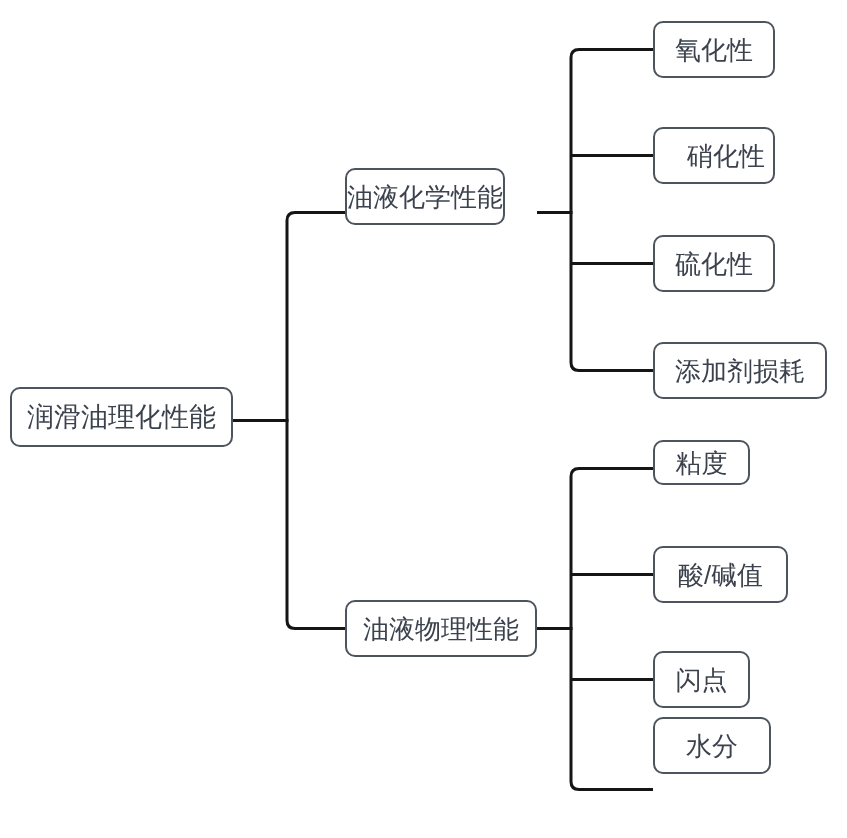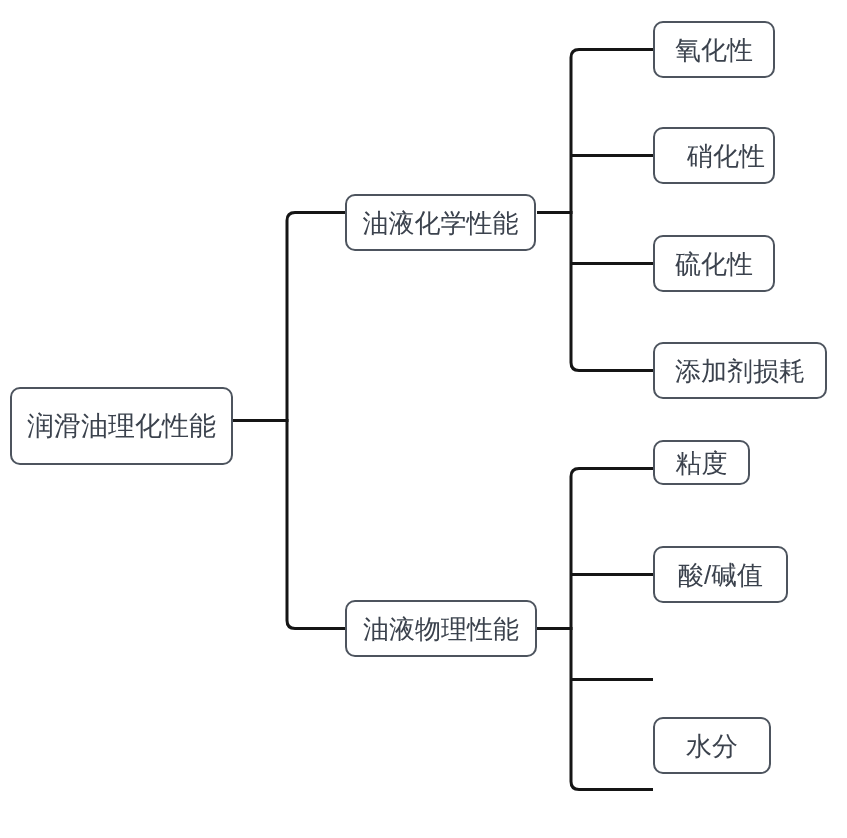--- a/index.html
+++ b/index.html
@@ -33,22 +33,22 @@
     border-radius: 10px;
     background: #ffffff;
     display: flex;
     align-items: center;
     justify-content: center;
     font-size: 26px;
     color: #3b424d;
     white-space: nowrap;
     line-height: 1;
   }
-  .node-root  { left: 10px;  top: 387px; width: 223px; height: 78px; font-size: 27px; align-items: center; }
-  .node-chem  { left: 345px; top: 194px; width: 191px; height: 57px; }
+  .node-root  { left: 10px;  top: 387px; width: 223px; height: 60px; font-size: 27px; align-items: center; }
+  .node-chem  { left: 345px; top: 168px; width: 160px; height: 57px; }
   .node-phys  { left: 345px; top: 600px; width: 192px; height: 57px; }
   .node-c1    { left: 653px; top: 21px;  width: 122px; height: 57px; align-items: center; }
   .node-c2    { left: 653px; top: 127px; width: 122px; height: 57px; padding-left: 24px; }
   .node-c3    { left: 653px; top: 235px; width: 122px; height: 57px; }
   .node-c4    { left: 653px; top: 342px; width: 174px; height: 57px; }
   .node-p1    { left: 653px; top: 440px; width: 97px;  height: 45px; }
   .node-p2    { left: 653px; top: 546px; width: 135px; height: 57px; }
   .node-p3    { left: 653px; top: 651px; width: 97px;  height: 57px; }
   .node-p4    { left: 653px; top: 717px; width: 118px;  height: 57px; }
 </style>
@@ -97,17 +97,20 @@
   <div class="node node-c4">
     <span>添加剂损耗</span>
   </div>
 
   <div class="node node-p1">
     <span>粘度</span>
   </div>
   <div class="node node-p2">
     <span>酸/碱值</span>
   </div>
+  <div class="node node-p3">
+    <span>闪点</span>
+  </div>
   <div class="node node-p4">
     <span>水分</span>
   </div>
 
 </div>
 
 </body></html>

